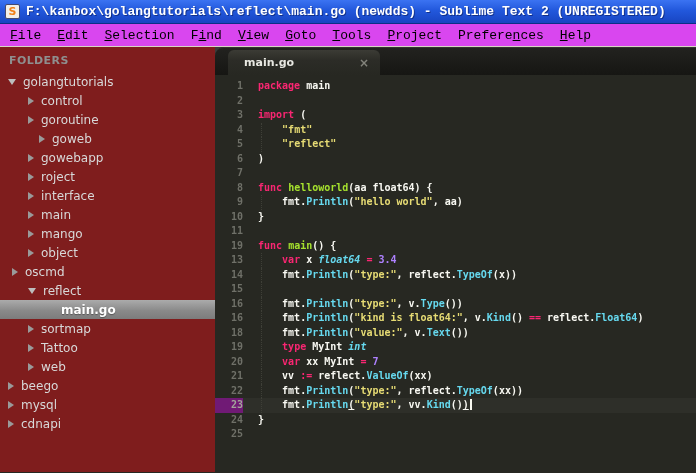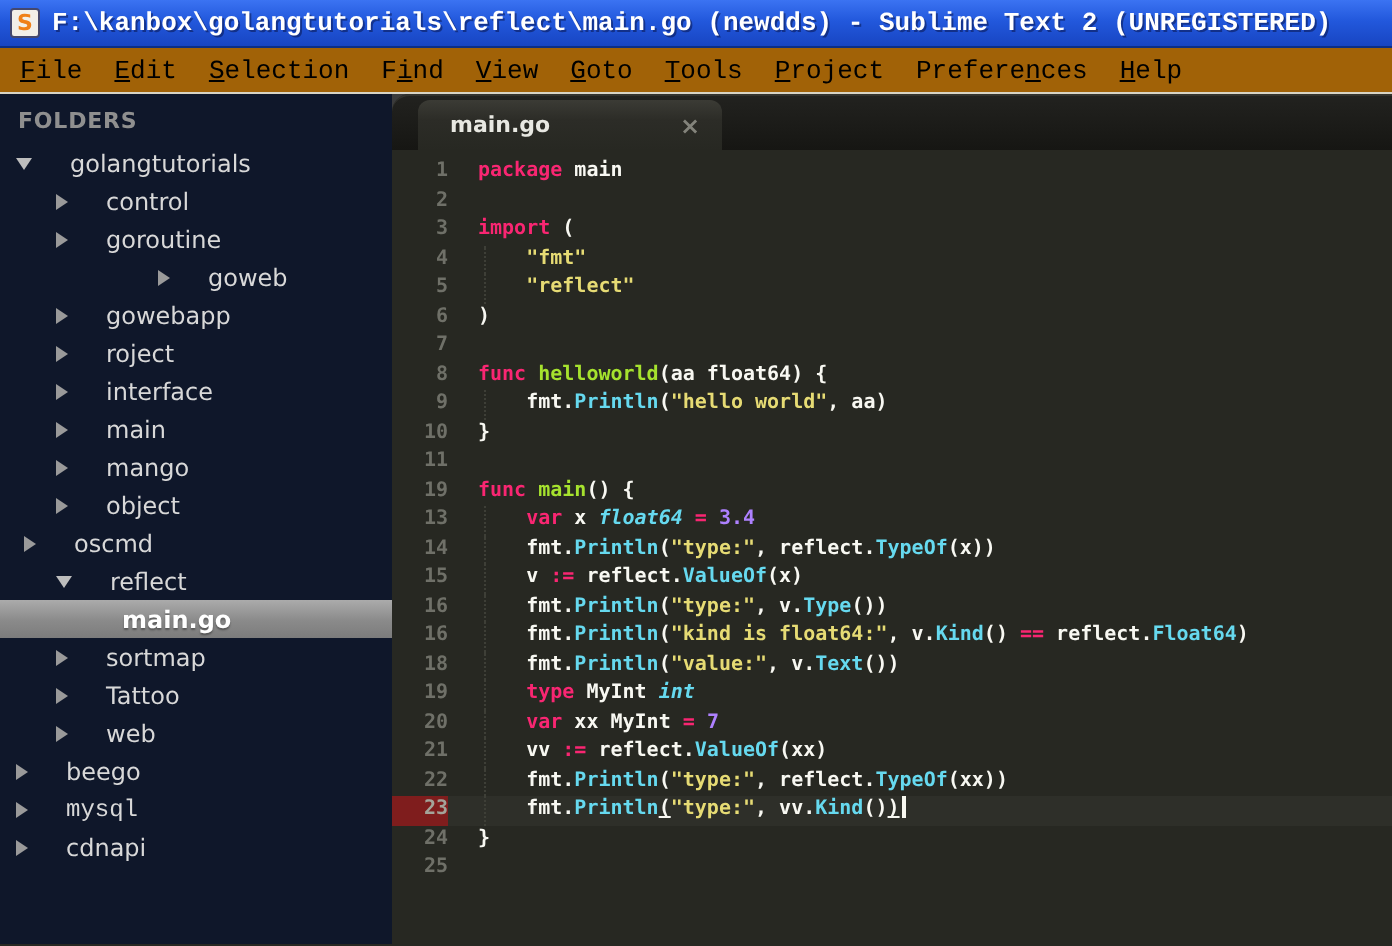--- a/index.html
+++ b/index.html
@@ -18,36 +18,36 @@
     width:15px; height:15px; flex:none; background:#f2efe8;
     border:1px solid #44486e; border-radius:2px;
     color:#f08018; font:bold 11px/13px "DejaVu Sans", sans-serif; text-align:center;
   }
   .title-text {
     color:#fff; font:bold 13px "Liberation Mono", monospace; white-space:nowrap;
     text-shadow:1px 1px 0 rgba(0,0,30,.4); letter-spacing:0;
   }
   
   .menubar {
-    height:23px; background:#a16207; display:flex; align-items:center;
+    height:23px; background:#d946ef; display:flex; align-items:center;
     padding:0 2px; font:13px "Liberation Mono", monospace; color:#000;
     border-bottom:1px solid #d8d4c4;
   }
   .menu-item { padding:2px 8px; cursor:default; }
   .menu-item u { text-decoration:underline; }
   
   .body { display:flex; height:425px; background:#3b3b3b; }
-  .sidebar { width:196px; flex:none; background:#0f172a; overflow:hidden; }
+  .sidebar { width:215px; flex:none; background:#7f1d1d; overflow:hidden; }
   .folders-header {
     color:#8f8f8f; font:bold 11px "DejaVu Sans", sans-serif;
     padding:7px 0 5px 9px; letter-spacing:.4px;
   }
   .tree-row {
     height:19px; display:flex; align-items:center;
-    color:#d8d8d8; font-size:12px; cursor:default; white-space:nowrap;gap:12px;
+    color:#d8d8d8; font-size:12px; cursor:default; white-space:nowrap;
   }
   .arrow { width:0; height:0; margin-right:7px; flex:none; }
   .arrow.collapsed { border-left:6px solid #9a9a9a; border-top:4.5px solid transparent; border-bottom:4.5px solid transparent; }
   .arrow.expanded  { border-top:6px solid #bdbdbd; border-left:4.5px solid transparent; border-right:4.5px solid transparent; }
   .tree-row.selected {
     background:linear-gradient(180deg,#ababab 0%, #8a8a8a 55%, #7c7c7c 100%);
     color:#fff; font-weight:bold; text-shadow:0 1px 1px rgba(0,0,0,.35);
   }
   
   .editor {
@@ -69,21 +69,21 @@
   .code {
     flex:1; padding-top:4px; position:relative;
     font:bold 10px/14.5px "DejaVu Sans Mono", monospace;
   }
   .line { display:flex; height:14.5px; position:relative; }
   .line .ln {
     width:28px; flex:none; text-align:right; color:#6f7068; font-weight:bold;
   }
   .line .lc { padding-left:15px; white-space:pre; color:#f8f8f2; }
   .line.cur { background:rgba(255,255,255,.035); }
-  .line.cur .ln { background:#7f1d1d; color:#a3a49a; }
+  .line.cur .ln { background:#701a75; color:#a3a49a; }
   .line.g::after {
     content:""; position:absolute; left:46px; top:0; bottom:0;
     border-left:1px dotted #3e3f37;
   }
   .kw  { color:#f92672; }
   .op  { color:#f92672; }
   .fn  { color:#a6e22e; }
   .call{ color:#66d9ef; }
   .ty  { color:#66d9ef; font-style:italic; }
   .str { color:#e6db74; }
@@ -128,21 +128,21 @@
             <span>golangtutorials</span>
           </div>
           <div class="tree-row" style="padding-left: 28px;">
             <span class="arrow collapsed"></span>
             <span>control</span>
           </div>
           <div class="tree-row" style="padding-left: 28px;">
             <span class="arrow collapsed"></span>
             <span>goroutine</span>
           </div>
-          <div class="tree-row" style="padding-left: 39px; margin-left: 40px;">
+          <div class="tree-row" style="padding-left: 39px;">
             <span class="arrow collapsed"></span>
             <span>goweb</span>
           </div>
           <div class="tree-row" style="padding-left: 28px;">
             <span class="arrow collapsed"></span>
             <span>gowebapp</span>
           </div>
           <div class="tree-row" style="padding-left: 28px;">
             <span class="arrow collapsed"></span>
             <span>roject</span>
@@ -183,21 +183,21 @@
             <span>Tattoo</span>
           </div>
           <div class="tree-row" style="padding-left: 28px;">
             <span class="arrow collapsed"></span>
             <span>web</span>
           </div>
           <div class="tree-row" style="padding-left: 8px;">
             <span class="arrow collapsed"></span>
             <span>beego</span>
           </div>
-          <div class="tree-row" style="padding-left: 8px; font-family: Liberation Mono, monospace;">
+          <div class="tree-row" style="padding-left: 8px;">
             <span class="arrow collapsed"></span>
             <span>mysql</span>
           </div>
           <div class="tree-row" style="padding-left: 8px;">
             <span class="arrow collapsed"></span>
             <span>cdnapi</span>
           </div>
         </div>
     </div>
 
@@ -260,21 +260,20 @@
           <div class="line g">
             <span class="ln">13</span>
             <span class="lc"><span class="pl">    </span><span class="kw">var</span><span class="pl"> x </span><span class="ty">float64</span><span class="pl"> </span><span class="op">=</span><span class="pl"> </span><span class="num">3.4</span></span>
           </div>
           <div class="line g">
             <span class="ln">14</span>
             <span class="lc"><span class="pl">    fmt.</span><span class="call">Println</span><span class="pl">(</span><span class="str">"type:"</span><span class="pl">, reflect.</span><span class="call">TypeOf</span><span class="pl">(x))</span></span>
           </div>
           <div class="line g">
             <span class="ln">15</span>
-            <span class="lc"><span class="pl">    v </span><span class="op">:=</span><span class="pl"> reflect.</span><span class="call">ValueOf</span><span class="pl">(x)</span></span>
           </div>
           <div class="line g">
             <span class="ln">16</span>
             <span class="lc"><span class="pl">    fmt.</span><span class="call">Println</span><span class="pl">(</span><span class="str">"type:"</span><span class="pl">, v.</span><span class="call">Type</span><span class="pl">())</span></span>
           </div>
           <div class="line g">
             <span class="ln">16</span>
             <span class="lc"><span class="pl">    fmt.</span><span class="call">Println</span><span class="pl">(</span><span class="str">"kind is float64:"</span><span class="pl">, v.</span><span class="call">Kind</span><span class="pl">() </span><span class="op">==</span><span class="pl"> reflect.</span><span class="call">Float64</span><span class="pl">)</span></span>
           </div>
           <div class="line g">

